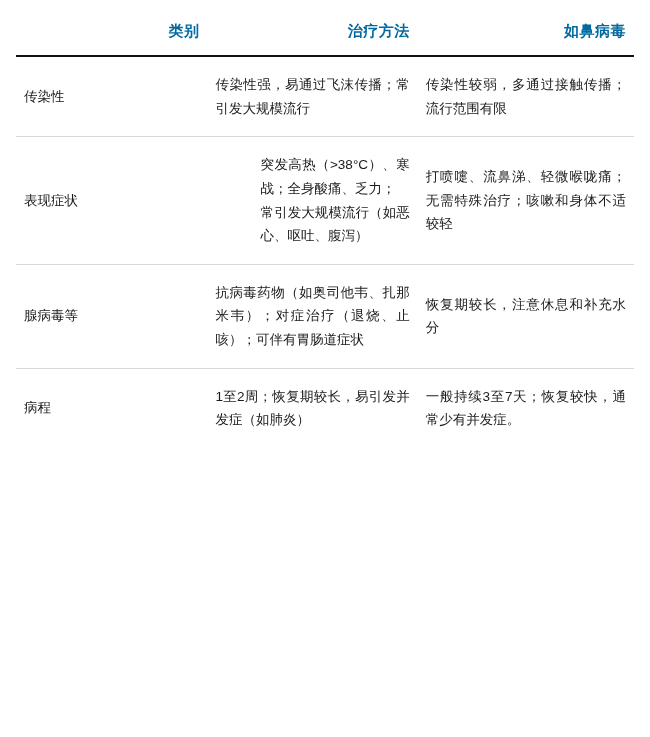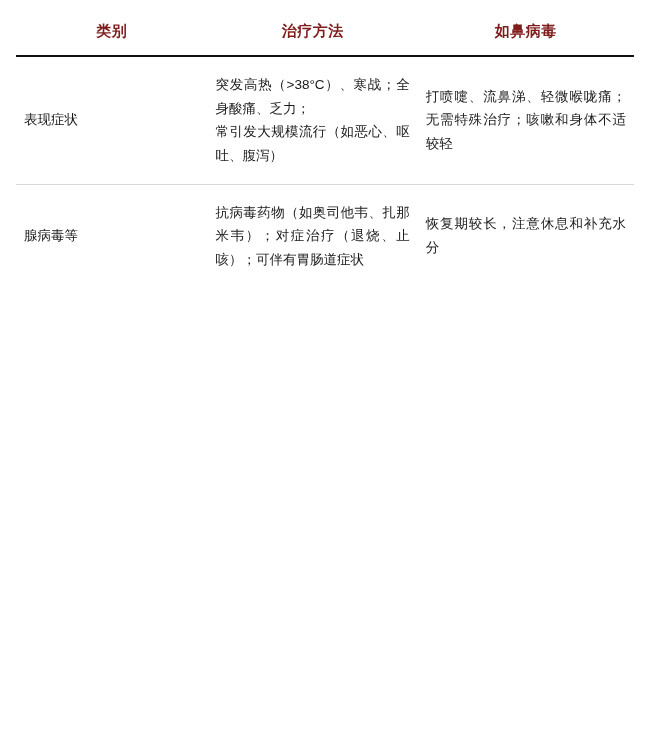--- a/index.html
+++ b/index.html
@@ -23,24 +23,24 @@
   table {
     width: 100%;
     border-collapse: collapse;
     table-layout: fixed;
   }
   col.c0 { width: 31%; }
   col.c1 { width: 34%; }
   col.c2 { width: 35%; }
 
   thead th {
-    text-align: center;
+    text-align: right;
     font-size: 15px;
     font-weight: bold;
-    color: #7f1d1d;
+    color: #0369a1;
     padding: 22px 8px 14px 8px;
     vertical-align: middle;
     letter-spacing: 0.5px;
   }
   thead tr {
     border-bottom: 2px solid #111111;
   }
   tbody tr {
     border-bottom: 1px solid #d8d8d8;
   }
@@ -57,20 +57,21 @@
   }
   td.label-cell {
     vertical-align: middle;
   }
   td.body-cell {
     text-align: justify;
     text-justify: inter-ideograph;
   }
   .cell-line {
     display: block;
+    margin-left: 45px;
   }
 </style>
 </head>
 <body>
 
 <div class="table-wrap">
   <table>
     <colgroup>
       <col class="c0">
       <col class="c1">
@@ -78,27 +79,37 @@
     </colgroup>
     <thead>
       <tr>
         <th>类别</th>
         <th>治疗方法</th>
         <th>如鼻病毒</th>
       </tr>
     </thead>
     <tbody>
       <tr>
+        <td class="label-cell">传染性</td>
+        <td class="body-cell">传染性强，易通过飞沫传播；常引发大规模流行</td>
+        <td class="body-cell">传染性较弱，多通过接触传播；流行范围有限</td>
+      </tr>
+      <tr>
         <td class="label-cell">表现症状</td>
         <td class="body-cell">
             <span class="cell-line">突发高热（&gt;38°C）、寒战；全身酸痛、乏力；</span>
             <span class="cell-line">常引发大规模流行（如恶心、呕吐、腹泻）</span>
           </td>
         <td class="body-cell">打喷嚏、流鼻涕、轻微喉咙痛；无需特殊治疗；咳嗽和身体不适较轻</td>
       </tr>
       <tr>
         <td class="label-cell">腺病毒等</td>
         <td class="body-cell">抗病毒药物（如奥司他韦、扎那米韦）；对症治疗（退烧、止咳）；可伴有胃肠道症状</td>
         <td class="body-cell">恢复期较长，注意休息和补充水分</td>
       </tr>
+      <tr>
+        <td class="label-cell">病程</td>
+        <td class="body-cell">1至2周；恢复期较长，易引发并发症（如肺炎）</td>
+        <td class="body-cell">一般持续3至7天；恢复较快，通常少有并发症。</td>
+      </tr>
     </tbody>
   </table>
 </div>
 
 </body></html>

